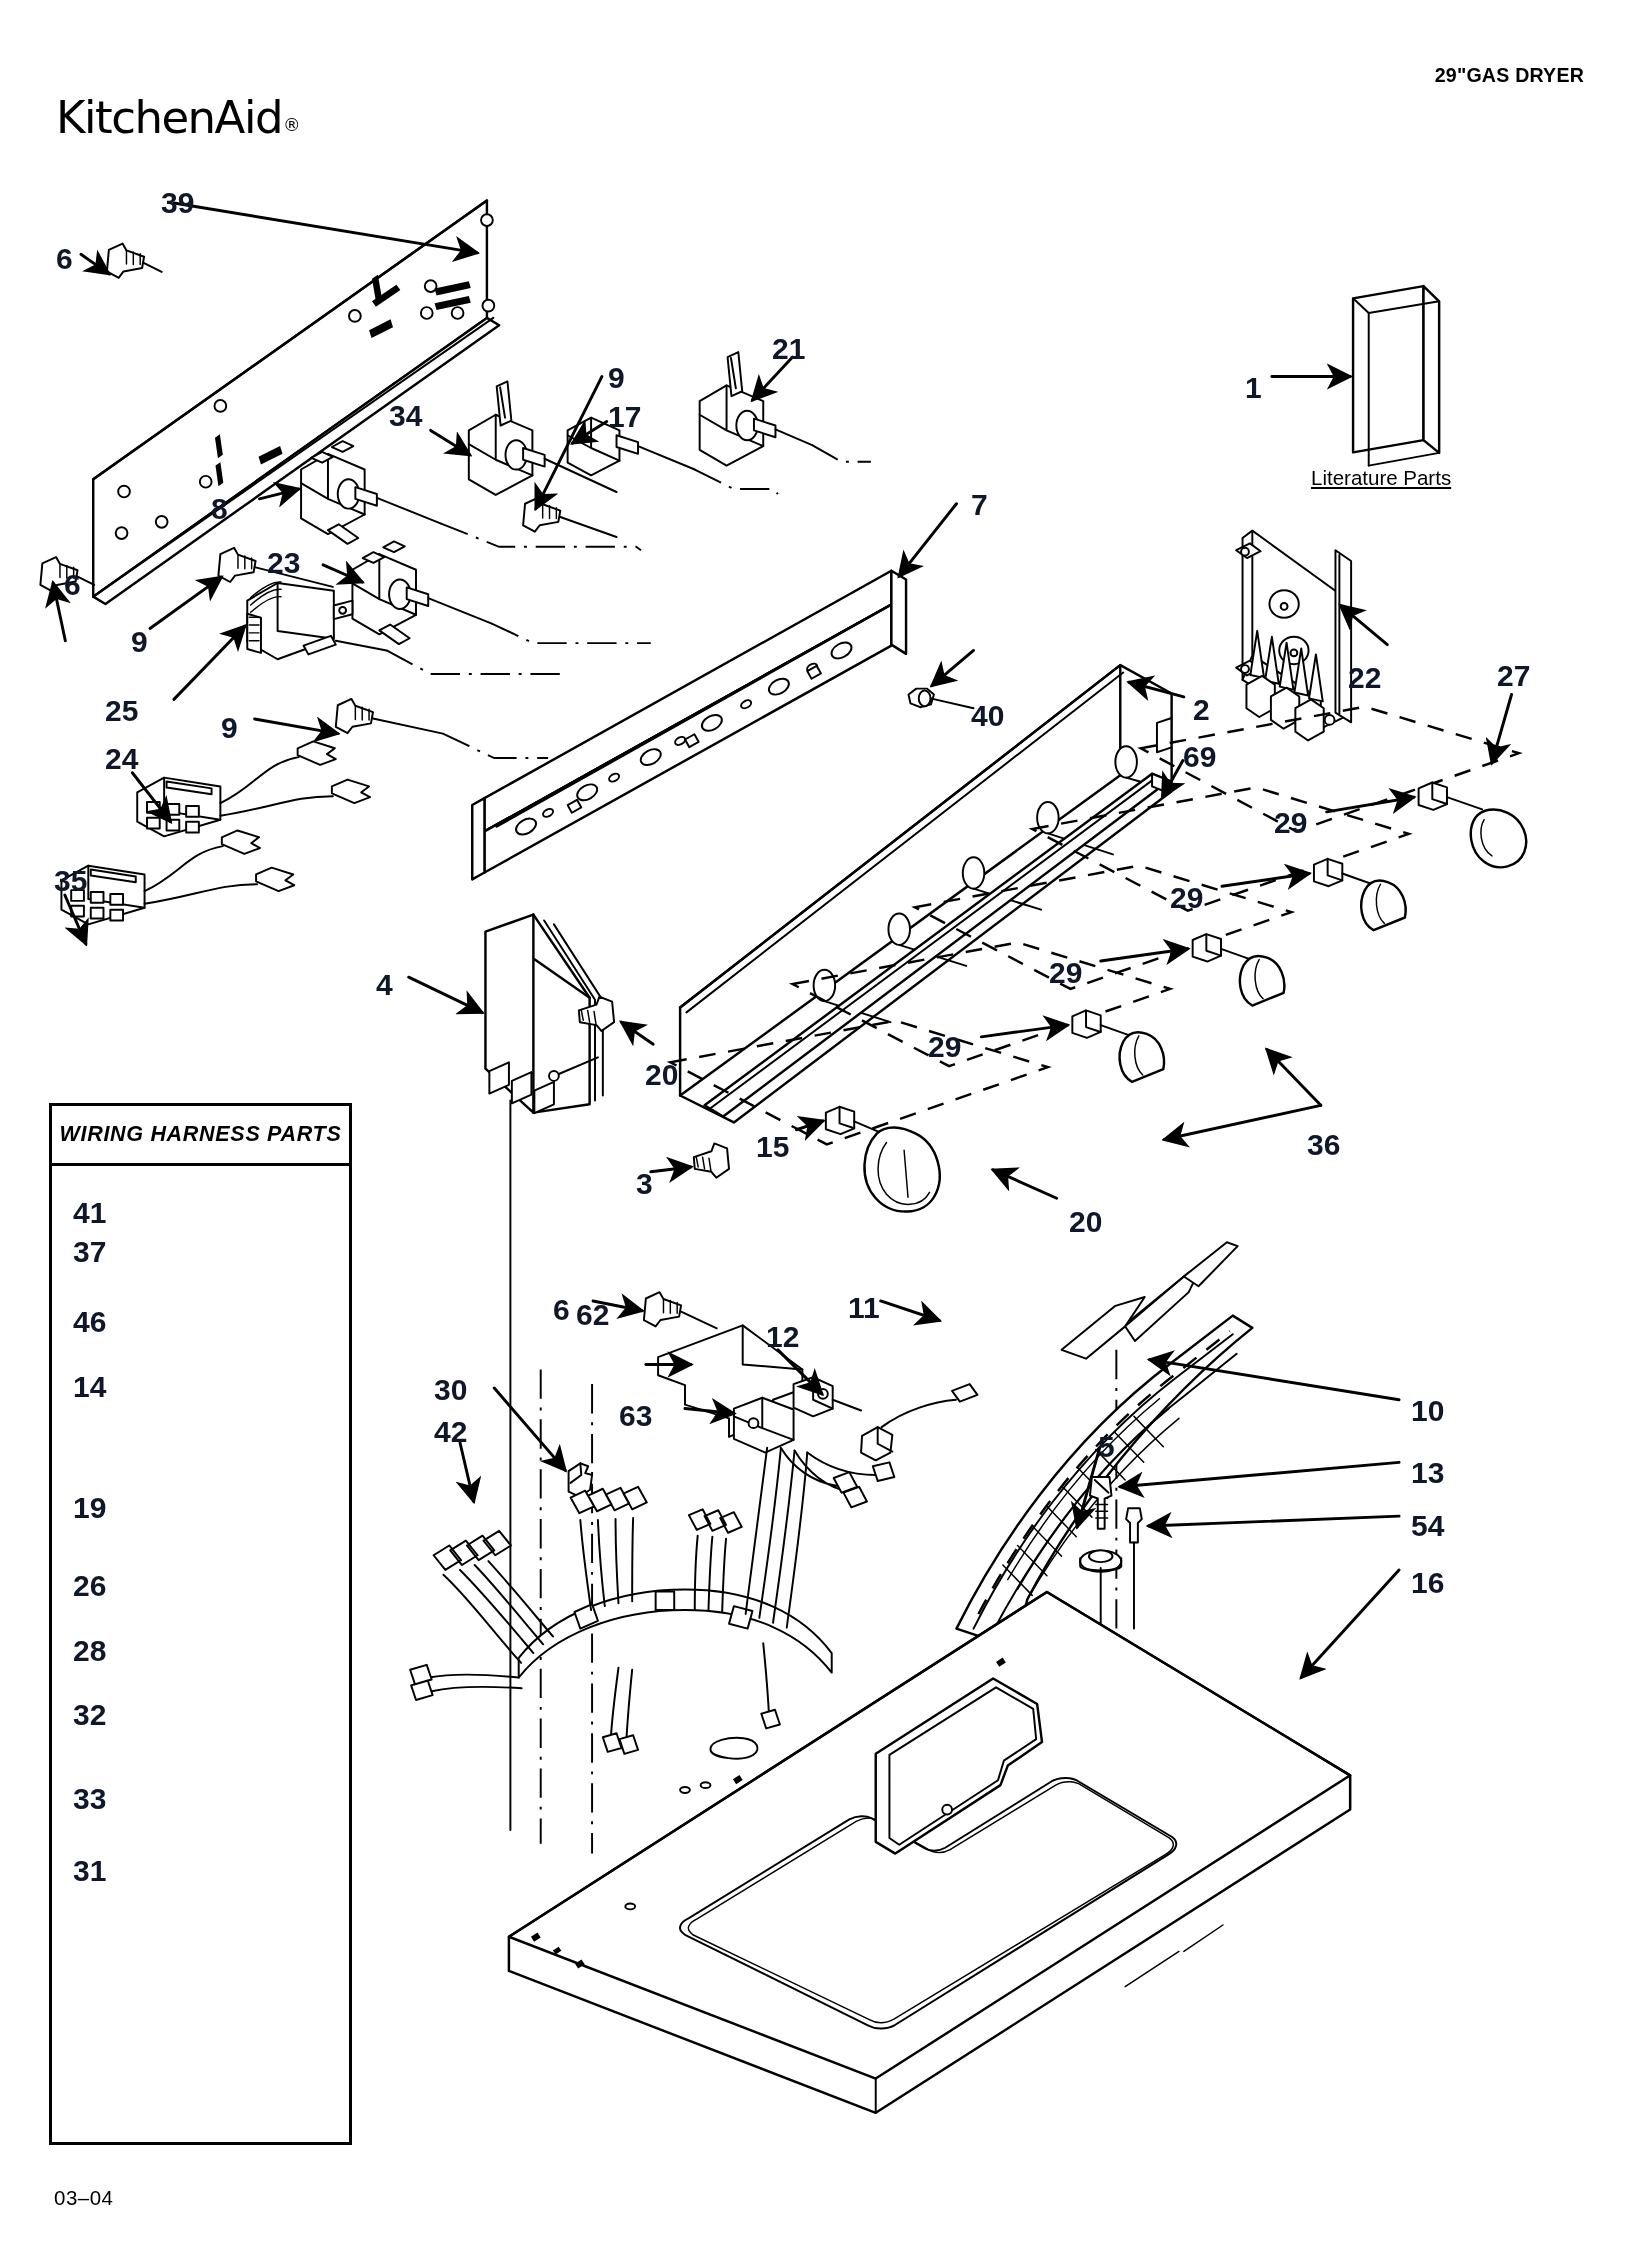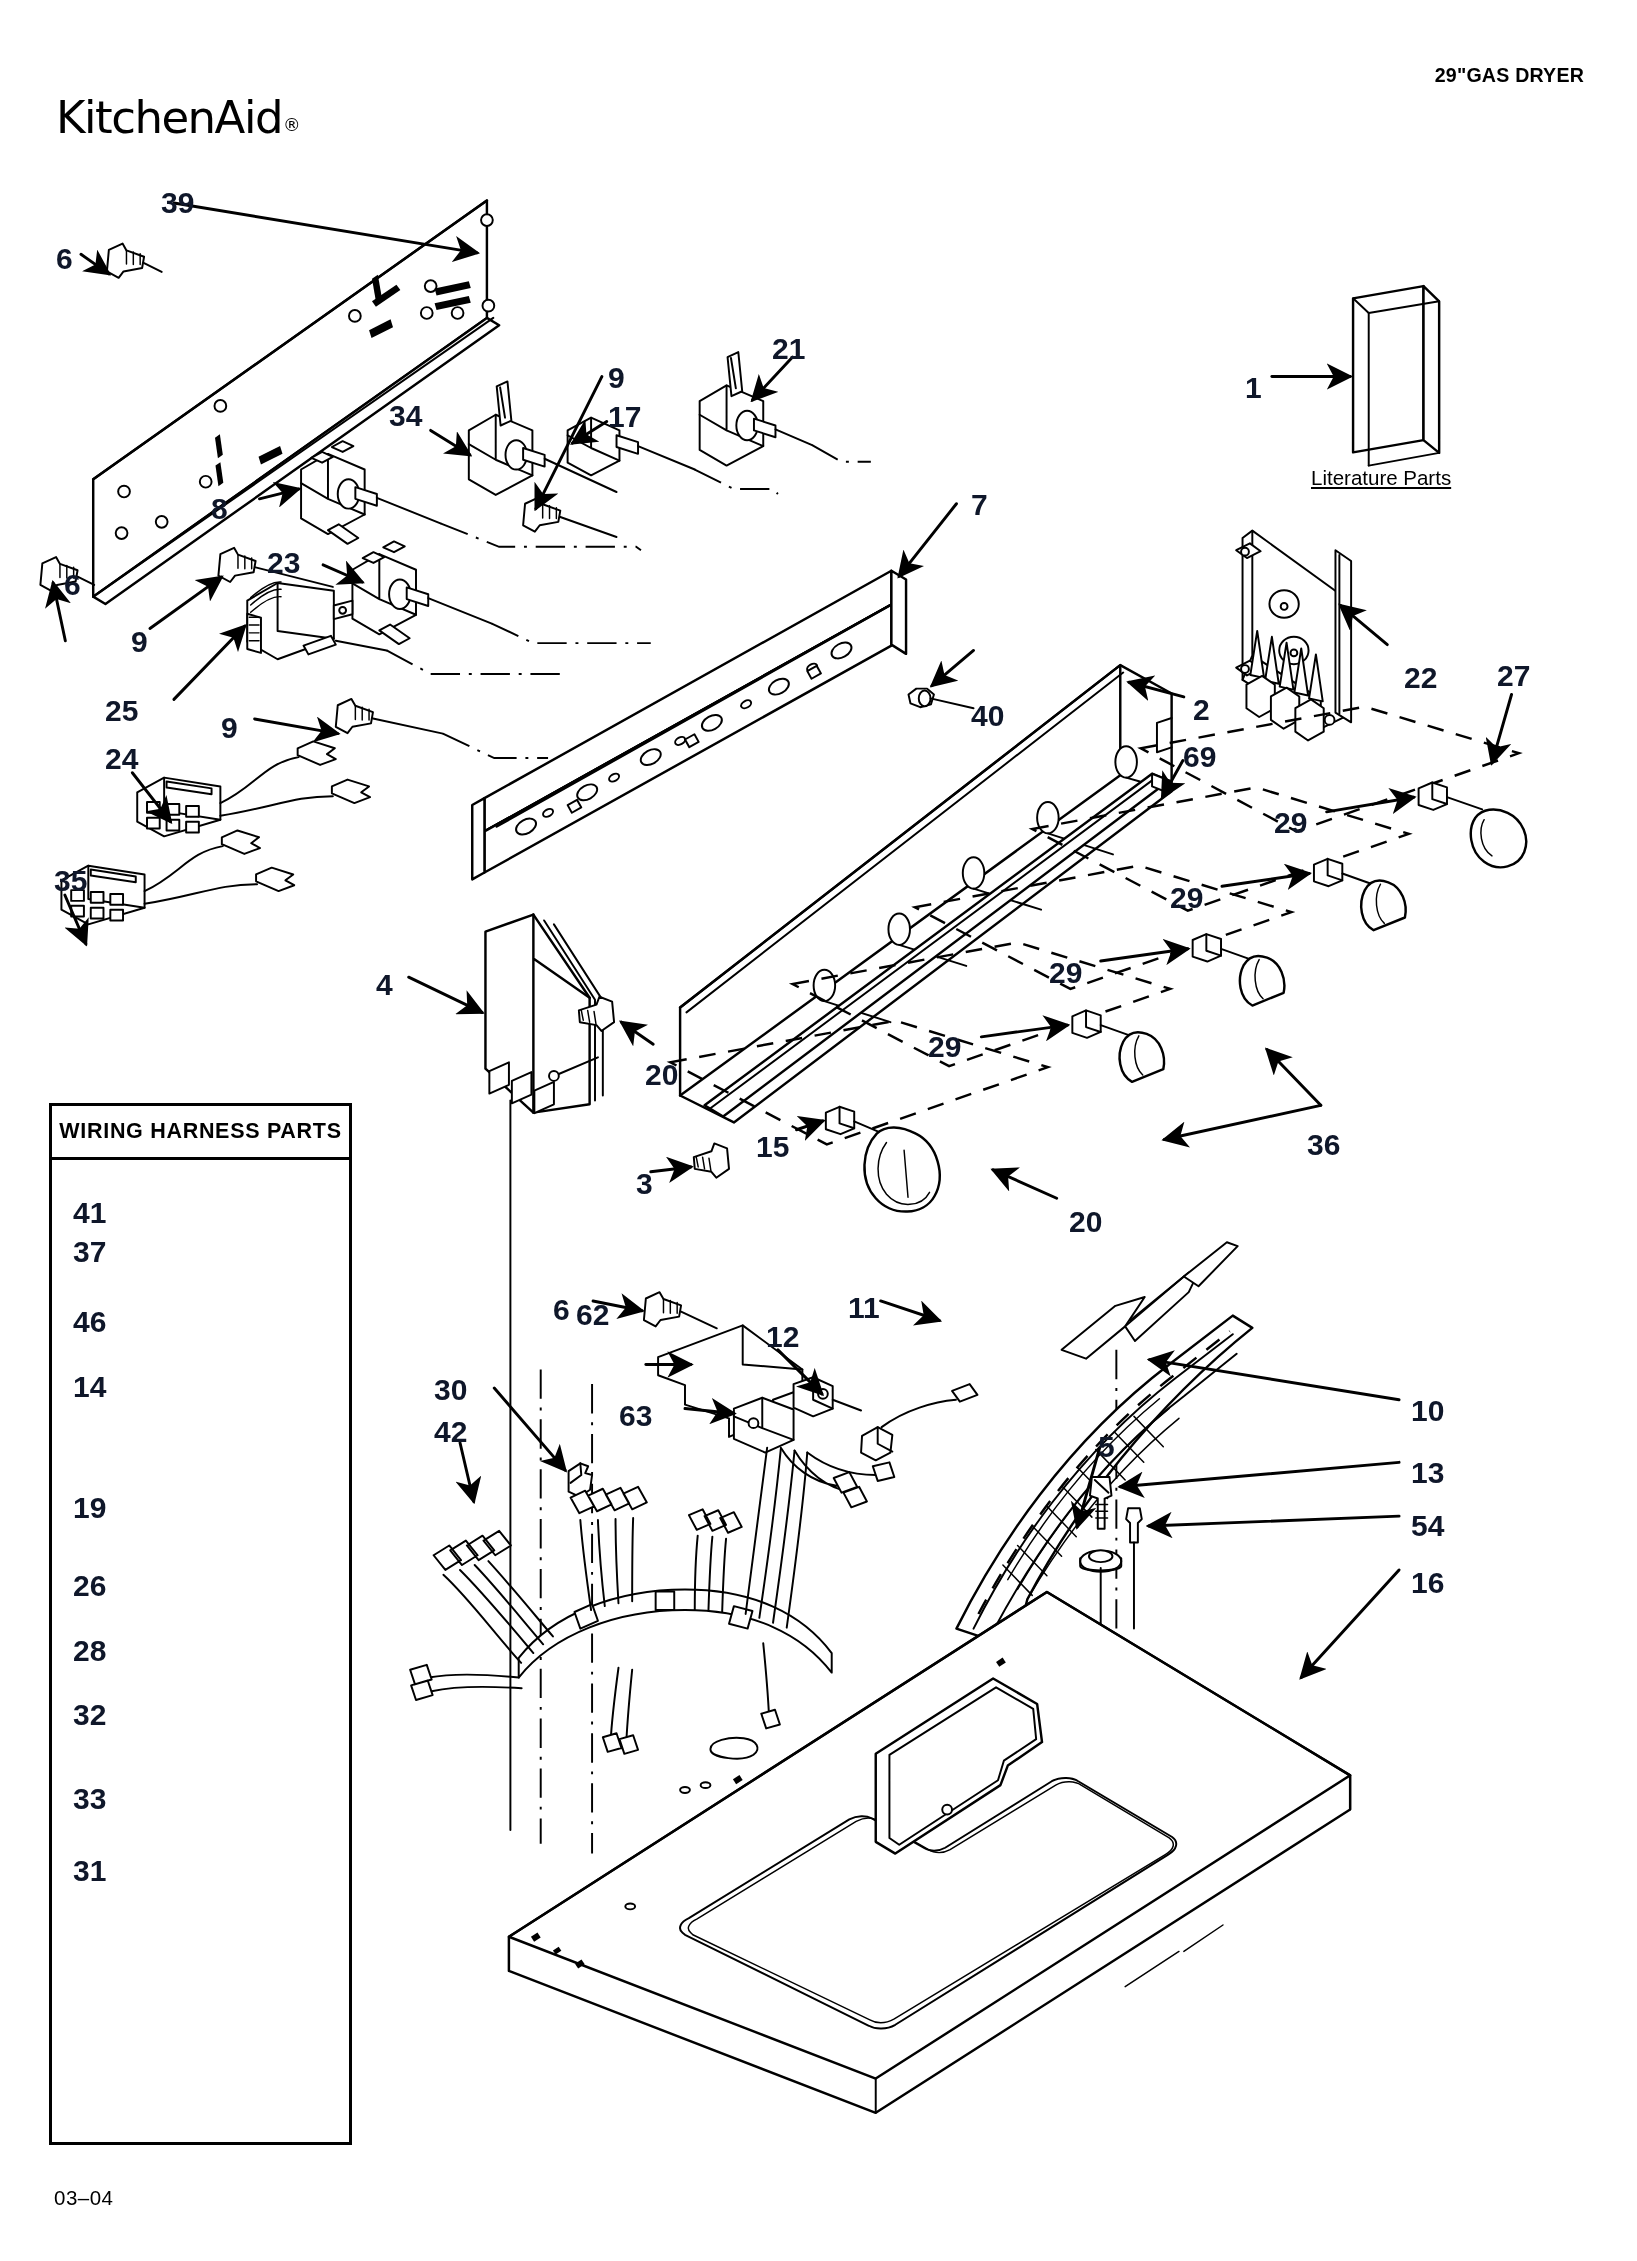--- a/index.html
+++ b/index.html
@@ -64,29 +64,30 @@
     width:303px;
     height:1042px;
     border:3.4px solid #000;
     box-sizing:border-box;
     background:#fff;
   }
   #harness-box-title{
     position:absolute;
     left:0; top:0;
     width:100%;
-    height:54px;
+    height:60px;
     border-bottom:3.4px solid #000;
     box-sizing:border-box;
     display:flex;
     align-items:center;
     justify-content:center;
     font-size:21.5px;
     font-weight:bold;
     letter-spacing:0.7px;
+    font-style:italic;
   }
   
   #literature-label{
     position:absolute;
     left:1311px; top:466px;
     font-size:20.5px;
     text-decoration:underline;
     white-space:nowrap;
   }
   
@@ -759,21 +760,21 @@
       <div class="callout" style="left: 772px; top: 334px;">21</div>
       <div class="callout" style="left: 131px; top: 627px;">9</div>
       <div class="callout" style="left: 105px; top: 696px;">25</div>
       <div class="callout" style="left: 221px; top: 713px;">9</div>
       <div class="callout" style="left: 105px; top: 744px;">24</div>
       <div class="callout" style="left: 54px; top: 866px;">35</div>
       <div class="callout" style="left: 971px; top: 490px;">7</div>
       <div class="callout" style="left: 971px; top: 664px; margin-top: 37px;">40</div>
       <div class="callout" style="left: 1193px; top: 695px;">2</div>
       <div class="callout" style="left: 1183px; top: 742px;">69</div>
-      <div class="callout" style="left: 1404px; top: 663px;">22</div>
+      <div class="callout" style="left: 1348px; top: 663px;">22</div>
       <div class="callout" style="left: 1497px; top: 661px;">27</div>
       <div class="callout" style="left: 1274px; top: 808px;">29</div>
       <div class="callout" style="left: 1170px; top: 883px;">29</div>
       <div class="callout" style="left: 1049px; top: 958px;">29</div>
       <div class="callout" style="left: 928px; top: 1032px;">29</div>
       <div class="callout" style="left: 1307px; top: 1130px;">36</div>
       <div class="callout" style="left: 376px; top: 970px;">4</div>
       <div class="callout" style="left: 645px; top: 1060px;">20</div>
       <div class="callout" style="left: 756px; top: 1132px;">15</div>
       <div class="callout" style="left: 636px; top: 1169px;">3</div>

